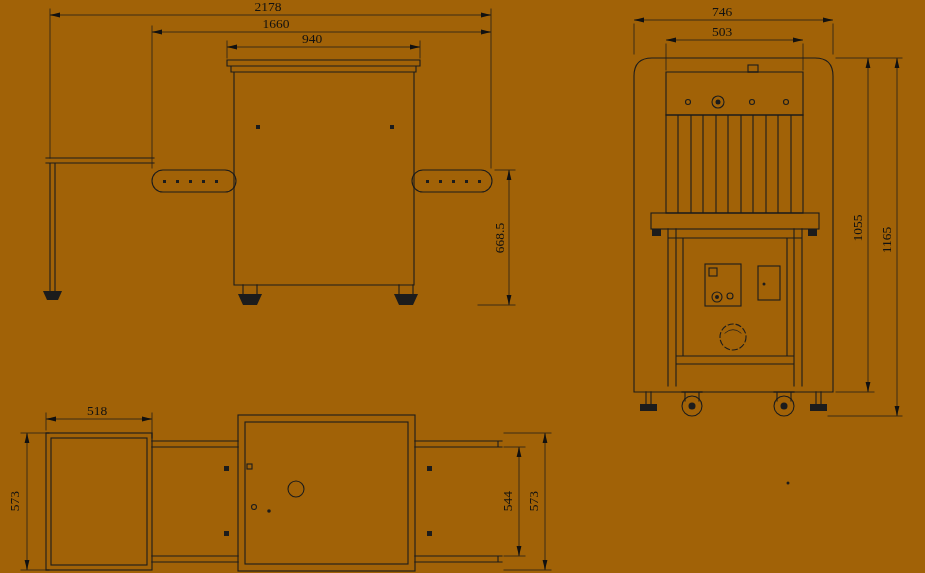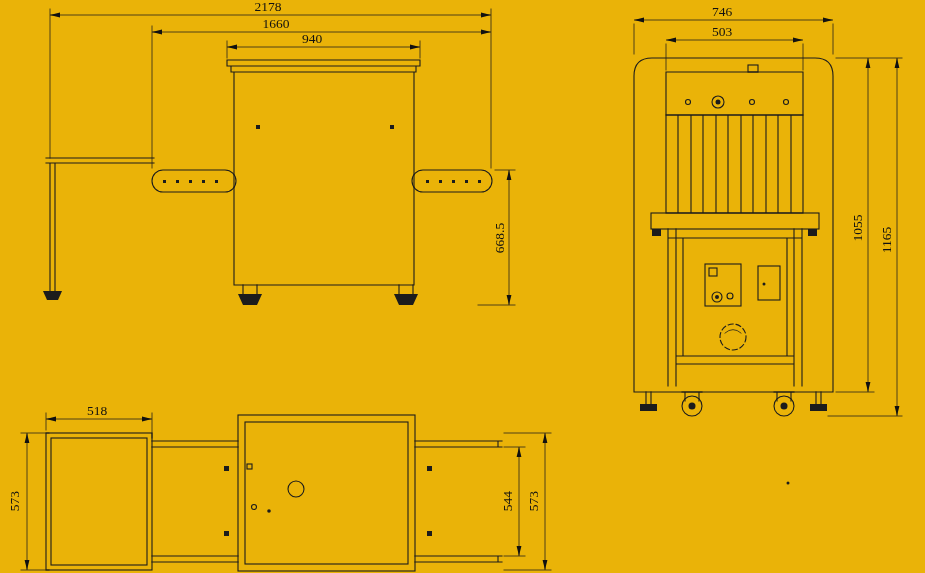--- a/index.html
+++ b/index.html
@@ -1,16 +1,16 @@
 <!DOCTYPE html>
 <html><head>
 <meta charset="utf-8">
 <style>
   html,body{margin:0;padding:0;background:#ffffff}
-  .stage{position:relative;width:925px;height:573px;background:#eab308;overflow:hidden}
+  .stage{position:relative;width:925px;height:573px;background:#a16207;overflow:hidden}
   svg{display:block}
   .s{stroke:#1c1c1c;stroke-width:1.1;fill:none;stroke-linecap:square;stroke-linejoin:miter}
   .thin{stroke:#1c1c1c;stroke-width:0.75;fill:none;stroke-linecap:square}
   .dl{stroke:#1c1c1c;stroke-width:0.75;fill:none}
   .fill{fill:#1c1c1c;stroke:none}
   .dash{stroke-dasharray:5 3}
   text.dim{font-family:"Liberation Serif",serif;font-size:13.5px;fill:#111;text-anchor:middle}
   marker path{fill:#111;stroke:none}
 </style>
 </head>

